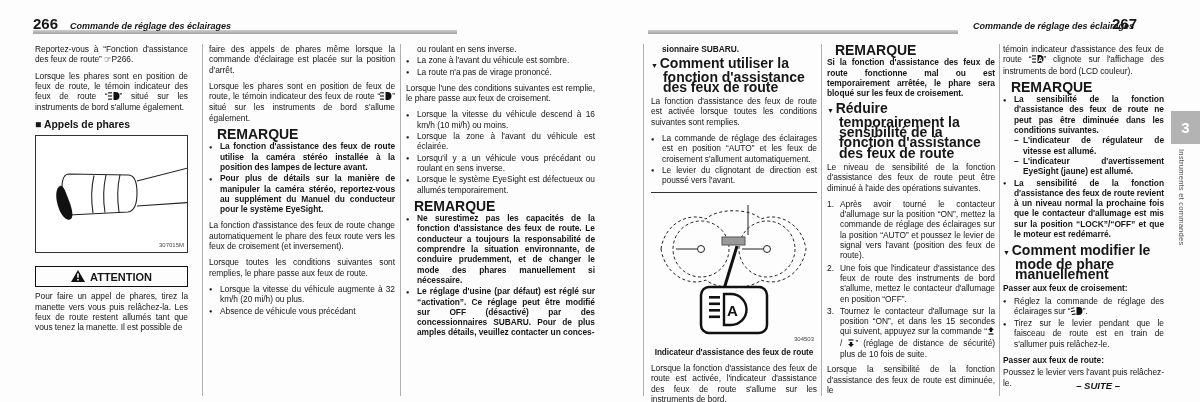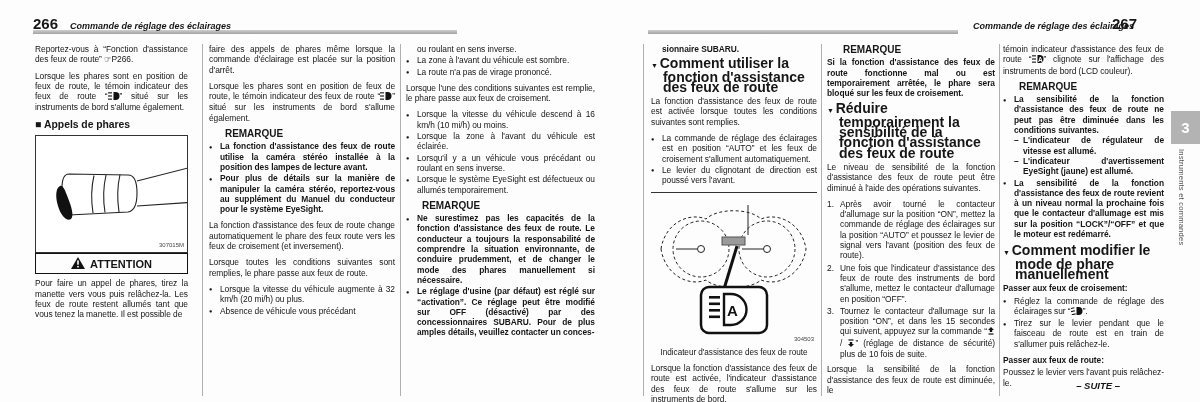--- a/index.html
+++ b/index.html
@@ -42,47 +42,47 @@
   p { margin:0 0 6px 0; }
   .bold { font-weight:bold; }
   .cont { padding-left:11px; }
 
   .h-sec { font-size:10.4px; line-height:11.5px; font-weight:bold;
            margin:2px 0 4px; padding-left:14px; text-indent:-14px; text-align:left; }
   .h-sec::before { content:"\25A0\00a0"; }
   .h-tri { font-weight:bold; font-size:14px; margin:2px 0 4px;
            padding-left:12px; text-indent:-12px; text-align:left; }
   .h-tri::before { content:"\25BC\00a0"; font-size:7px; }
-  .remarque { font-weight:bold; font-size:10px; margin:1px 16px 2px; text-align:left; }
+  .remarque { font-weight:bold; font-size:14px; margin:1px 8px 2px; text-align:left; }
   .subhead { font-weight:bold; margin:0 0 2px; text-align:left; }
 
   ul { list-style:none; margin:0 0 6px 0; padding:0; }
   li.b { position:relative; padding-left:11px; margin:0 0 1px; }
   li.b::before { content:"\25CF"; position:absolute; left:0; top:0.5px; font-size:5.6px; }
   ul.boldlist > li { font-weight:bold; }
   .d { position:relative; padding-left:9px; }
   .d::before { content:"\2013"; position:absolute; left:0; }
 
   ol.steps { list-style:none; margin:0 0 5px 0; padding:0; counter-reset:st; }
   ol.steps > li { position:relative; padding-left:13px; margin:0 0 2px; counter-increment:st; }
   ol.steps > li::before { content:counter(st) "."; position:absolute; left:0; }
 
   
   .figbox { position:relative; border:1px solid #333; height:118px;
             margin:5px 0 0; overflow:hidden; background:#fff; }
   .figcode { position:absolute; right:3px; bottom:2px; font-size:6px;
              color:#444; letter-spacing:0; }
   .fig-open { position:relative; border-top:1px solid #333; margin:4px 0 2px;
               padding:4px 0 9px; }
-  .caption { font-weight:normal; font-size:8.2px; text-align:center; margin:1px 0 5px; }
+  .caption { font-weight:bold; font-size:8.2px; text-align:center; margin:1px 0 5px; }
 
   
   .att-head { border:1.6px solid #111; height:21px; display:flex; align-items:center;
               justify-content:center; gap:5px; font-weight:bold; font-size:11px;
-              margin:0 0 4px; text-align:center; }
+              margin:13px 0 4px; text-align:center; }
   .att-body { border:1.6px solid #111; padding:3px 4px 4px; font-weight:bold;
               margin:0 0 8px; }
 
   
   .iic { display:inline-block; vertical-align:-1px; }
 
   
   .tab-num { position:absolute; left:1171px; top:111px; width:29px; height:33px;
              background:#b3b3b3; color:#fff; font-weight:bold; font-size:15px;
              display:flex; align-items:center; justify-content:center; }

